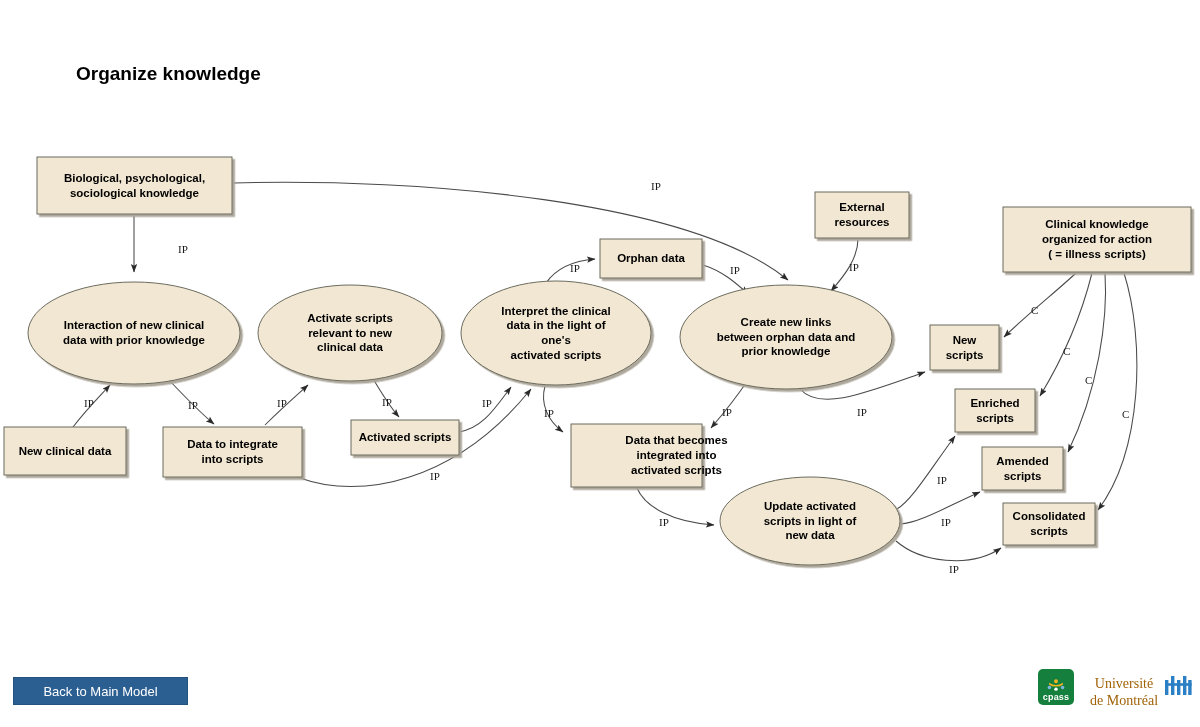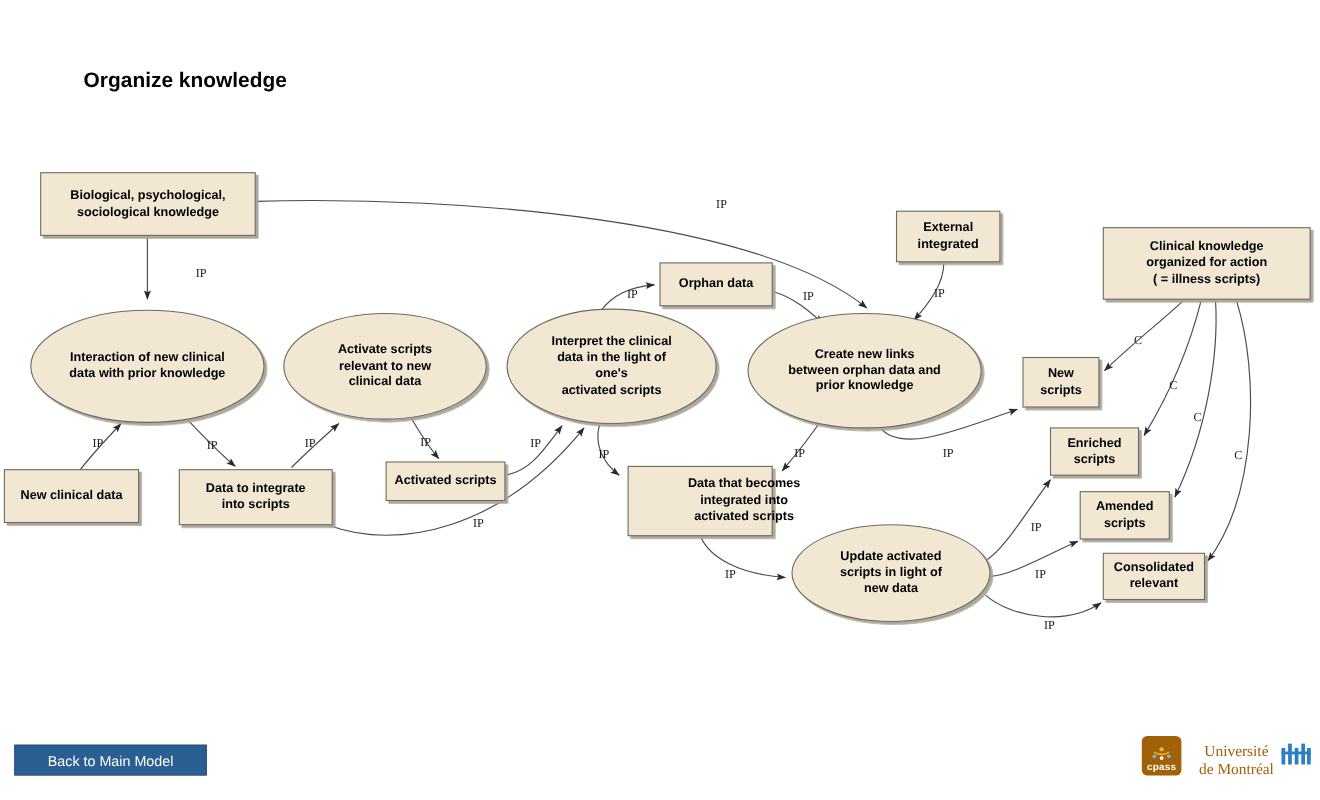--- a/index.html
+++ b/index.html
@@ -41,21 +41,21 @@
     background:#2c5f91;
     border:1px solid #24527f;
     color:#ffffff;
     font-size:13px;
     display:flex;align-items:center;justify-content:center;
     box-sizing:border-box;
     cursor:pointer;
   }
   .logo-cpass{
     position:absolute;left:1038px;top:669px;width:36px;height:36px;
-    background:#a16207;border-radius:5px;
+    background:#15803d;border-radius:5px;
     display:flex;flex-direction:column;align-items:center;justify-content:flex-end;
     padding-bottom:3px;box-sizing:border-box;
   }
   .logo-cpass .mark{
     width:18px;height:14px;position:relative;margin-bottom:1px;
   }
   .logo-cpass .word{
     color:#ffffff;font-size:9px;font-weight:bold;letter-spacing:.2px;line-height:1;
   }
   .logo-udem{
@@ -170,35 +170,35 @@
 one's
 activated scripts</div>
     <div class="node-label" style="left: 600px; top: 239px; width: 102px; height: 39px;">Orphan data</div>
     <div class="node-label" style="left: 571px; top: 424px; width: 131px; height: 63px; padding-left: 40px;">Data that becomes
 integrated into
 activated scripts</div>
     <div class="node-label" style="left: 680px; top: 285px; width: 212px; height: 104px;">Create new links
 between orphan data and
 prior knowledge</div>
     <div class="node-label" style="left: 815px; top: 192px; width: 94px; height: 46px;">External
-integrated</div>
+resources</div>
     <div class="node-label" style="left: 1003px; top: 207px; width: 188px; height: 65px;">Clinical knowledge
 organized for action
 ( = illness scripts)</div>
     <div class="node-label" style="left: 720px; top: 477px; width: 180px; height: 88px;">Update activated
 scripts in light of
 new data</div>
     <div class="node-label" style="left: 930px; top: 325px; width: 69px; height: 45px;">New
 scripts</div>
     <div class="node-label" style="left: 955px; top: 389px; width: 80px; height: 43px;">Enriched
 scripts</div>
     <div class="node-label" style="left: 982px; top: 447px; width: 81px; height: 43px;">Amended
 scripts</div>
     <div class="node-label" style="left: 1003px; top: 503px; width: 92px; height: 42px;">Consolidated
-relevant</div>
+scripts</div>
   </div>
 <div id="edge-labels">
     <span class="edge-label" style="left: 178px; top: 243px;">IP</span>
     <span class="edge-label" style="left: 651px; top: 180px;">IP</span>
     <span class="edge-label" style="left: 84px; top: 397px;">IP</span>
     <span class="edge-label" style="left: 188px; top: 399px;">IP</span>
     <span class="edge-label" style="left: 277px; top: 397px;">IP</span>
     <span class="edge-label" style="left: 382px; top: 396px;">IP</span>
     <span class="edge-label" style="left: 482px; top: 397px;">IP</span>
     <span class="edge-label" style="left: 430px; top: 470px;">IP</span>

